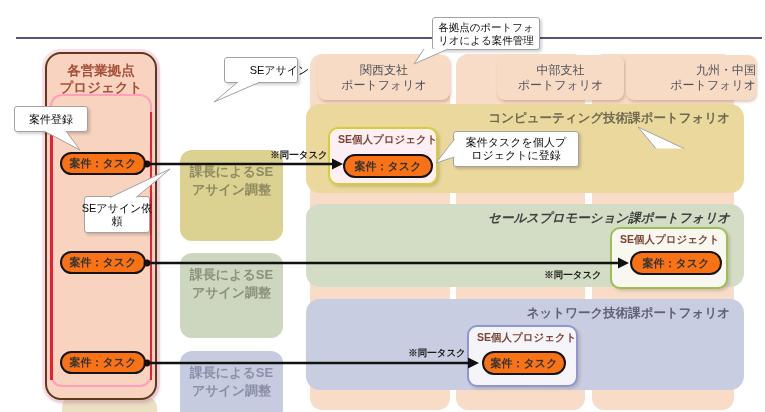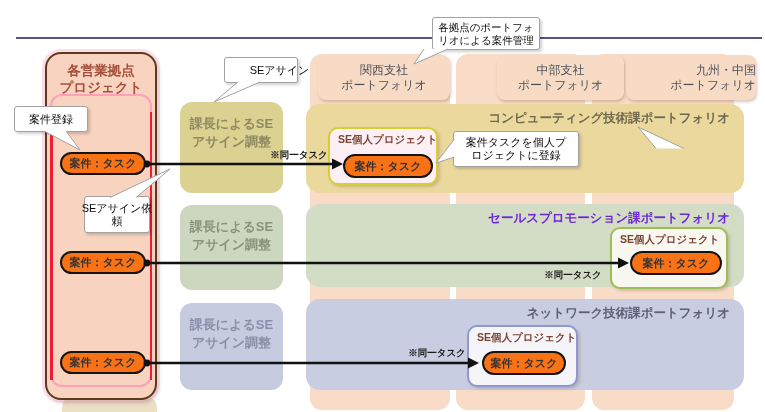--- a/index.html
+++ b/index.html
@@ -24,25 +24,25 @@
   .hdr1{left:318px;width:132px;}
   .hdr2{left:457px;width:127px;margin-left:40px;}
   .hdr3{left:626px;width:130px;align-items:flex-end;}
   
   .band{left:306px;width:438px;border-radius:14px;z-index:3;}
   .band1{top:104px;height:89px;background:#ebd89d;}
   .band2{top:204px;height:83px;background:#d3dcc5;}
   .band3{top:299px;height:91px;background:#c8cde1;}
   .band-label{position:absolute;right:14px;top:6px;font-size:12.5px;font-weight:600;margin-left:38px;}
   .band1 .band-label{color:#6e6950;}
-  .band2 .band-label{color:#6d28d9;}
+  .band2 .band-label{color:#404040;font-style:italic;}
   .band3 .band-label{color:#5d6078;}
   
   .kbox{left:180px;width:103px;border-radius:12px;z-index:3;text-align:center;
-        font-size:13px;font-weight:600;line-height:18px;box-sizing:border-box;padding-top:13px;}
+        font-size:13px;font-weight:600;line-height:18px;box-sizing:border-box;padding-top:13px;margin-top:48px;}
   .k1{top:102px;height:91px;background:#dbd190;color:#8e8a62;}
   .k2{top:205px;height:85px;background:#cdd6bf;color:#8a917c;}
   .k3{top:303px;height:87px;background:#c6cbdf;color:#8a8fa9;}
   
   .project{left:45px;top:52px;width:112px;height:348px;background:#f8d3bf;
            border:2.5px solid #5e3a1c;border-radius:16px;box-sizing:border-box;z-index:4;
            box-shadow:0 0 0 3px rgba(247,160,190,.35),2px 3px 4px rgba(0,0,0,.15);}
   .project-title{position:absolute;left:0;top:8px;width:100%;text-align:center;
            color:#a5503a;font-size:13.5px;font-weight:600;line-height:17px;}
   .inner-box{left:50px;top:94px;width:102px;height:293px;border:2px solid #ff9fb9;

